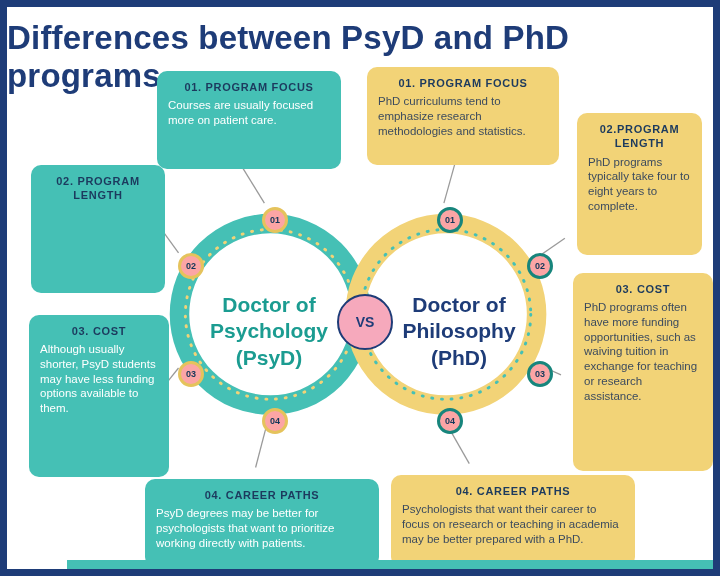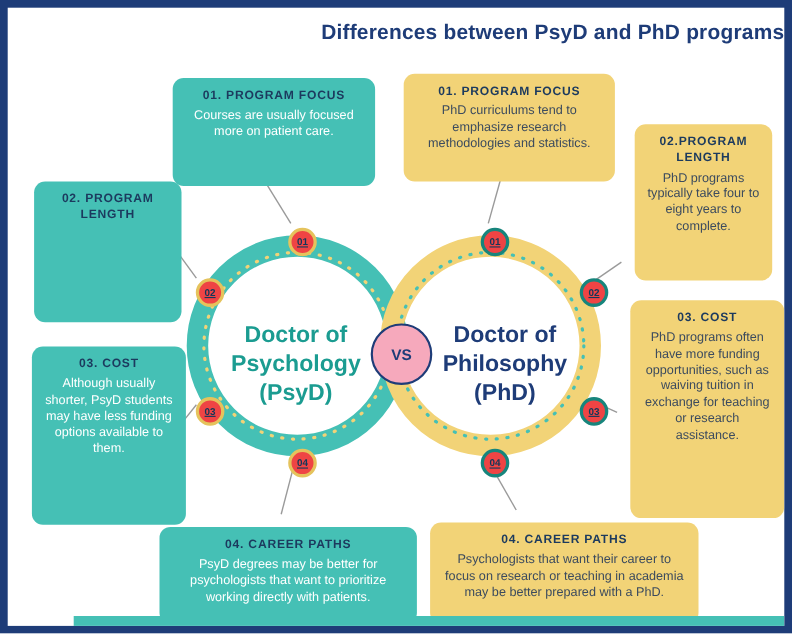--- a/index.html
+++ b/index.html
@@ -3,53 +3,53 @@
 <meta charset="utf-8">
 <style>
   html,body{margin:0;padding:0;background:#ffffff;}
   .page{
     position:relative;width:720px;height:576px;box-sizing:border-box;
     border:7px solid #1e3c78;background:#ffffff;overflow:hidden;
     font-family:"Liberation Sans",sans-serif;
   }
   .title{
     position:absolute;top:12px;left:0;right:0;margin:0;
-    text-align:right;font-size:19px;font-weight:bold;color:#1e3c78;
+    text-align:left;font-size:33px;font-weight:bold;color:#1e3c78;
     letter-spacing:0.2px;
   }
   .diagram{position:absolute;left:0;top:0;width:100%;height:100%;}
   .box{
     position:absolute;border-radius:10px;padding:9px 11px;box-sizing:border-box;
   }
   .box.teal{background:#45c0b5;}
   .box.yellow{background:#f2d377;}
   .box-heading{
     font-size:11px;font-weight:bold;letter-spacing:0.7px;color:#1c3a5e;
     margin-bottom:4px;line-height:1.3;text-align:center;
   }
-  .box-body{font-size:11.5px;line-height:1.28;text-align:center;}
+  .box-body{font-size:11.5px;line-height:1.28;}
   .teal .box-body{color:#ffffff;}
   .yellow .box-body{color:#3c4b5e;}
   .center-label{
     position:absolute;width:150px;text-align:center;font-weight:bold;
     font-size:21px;line-height:1.25;white-space:pre-line;
   }
   .psyd-label{left:187px;top:285px;color:#1b9c91;}
   .phd-label{left:377px;top:285px;color:#1e3c78;}
   .vs{
     position:absolute;left:330px;top:287px;width:56px;height:56px;
     border-radius:50%;background:#f6a9bc;border:2.5px solid #1e3c78;
     box-sizing:border-box;display:flex;align-items:center;justify-content:center;
     font-weight:bold;font-size:14px;color:#1e3c78;text-align:center;
   }
   .node{
     position:absolute;width:26px;height:26px;border-radius:50%;
-    background:#ef4444;box-sizing:border-box;
+    background:#fca5a5;box-sizing:border-box;
     display:flex;align-items:center;justify-content:center;
-    font-size:9px;font-weight:bold;color:#12375a;text-decoration:underline;
+    font-size:9px;font-weight:bold;color:#12375a;
   }
   .left-node{border:3px solid #e5c35c;}
   .right-node{border:3px solid #17857c;}
   .footer-strip{
     position:absolute;left:60px;right:0;bottom:0;height:9px;background:#45c0b5;
   }
 </style>
 </head>
 <body>
 

